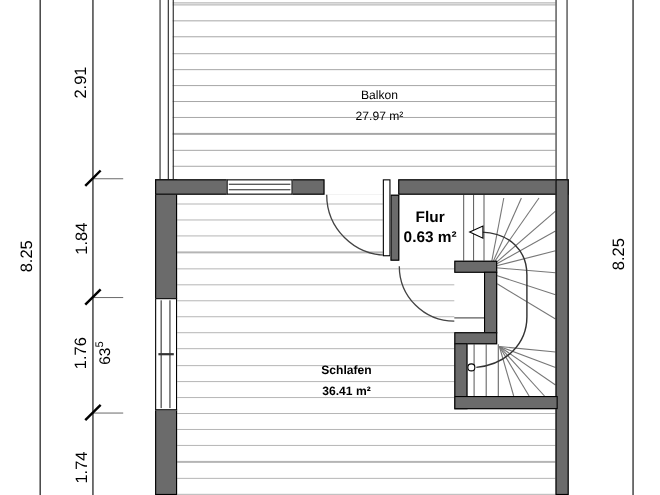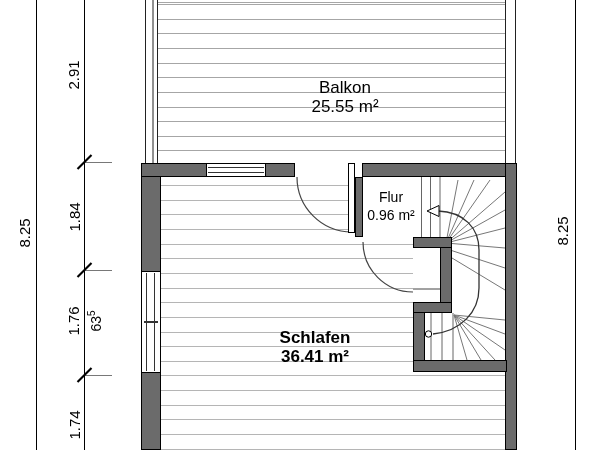--- a/index.html
+++ b/index.html
@@ -20,21 +20,21 @@
     background-position:0 8px;
   }
   .whitebox{background:#fff;}
   .wall{background:#6b6b6b;border:1px solid #000;box-sizing:border-box;}
   .window{background:#fff;border:1px solid #000;box-sizing:border-box;}
   .winline-h{position:absolute;left:1px;right:1px;height:1px;background:#333;}
   .winline-v{position:absolute;top:1px;bottom:1px;width:1px;background:#333;}
   .leaf{background:#fff;border:1px solid #000;box-sizing:border-box;}
   svg{position:absolute;left:0;top:0;}
   
-  .room-label{position:absolute;text-align:center;font-size:17px;line-height:19px;}
+  .room-label{position:absolute;text-align:center;font-size:11px;line-height:19px;}
   .room-label.small{font-size:14px;line-height:18px;}
   .dim{position:absolute;width:60px;height:22px;text-align:center;font-size:15px;line-height:22px;
        transform:rotate(-90deg);white-space:nowrap;}
   .dim sup{font-size:10px;}
 </style>
 </head>
 <body>
 
 <div id="plan">
 
@@ -130,25 +130,25 @@
   </div>
   <div class="abs window" style="left:141px;top:271px;width:20px;height:102px;">
     <div class="winline-v" style="left:4px;"></div>
     <div class="winline-v" style="left:12px;"></div>
     <div style="position:absolute;left:2px;top:49px;width:14px;height:2px;background:#333;"></div>
   </div>
   <div class="abs leaf" style="left:348px;top:163px;width:7px;height:70px;"></div>
 
   <div class="room-label" style="left:285px;top:78px;width:120px;">
     <div>Balkon</div>
-    <div>25.55 m²</div>
+    <div>27.97 m²</div>
   </div>
-  <div class="room-label small" style="left:356px;top:188px;width:70px;">
+  <div class="room-label small" style="left:356px;top:188px;width:70px;font-weight:bold;">
     <div>Flur</div>
-    <div>0.96 m²</div>
+    <div>0.63 m²</div>
   </div>
   <div class="room-label" style="left:255px;top:328px;width:120px;font-weight:bold;">
     <div>Schlafen</div>
     <div>36.41 m²</div>
   </div>
 
   <div class="dim" style="left:-5px;top:222px;">8.25</div>
   <div class="dim" style="left:44px;top:64px;">2.91</div>
   <div class="dim" style="left:45px;top:206px;">1.84</div>
   <div class="dim" style="left:44px;top:310px;">1.76</div>

